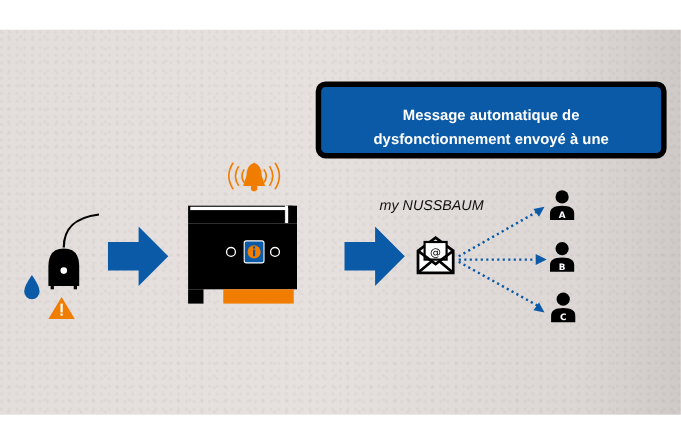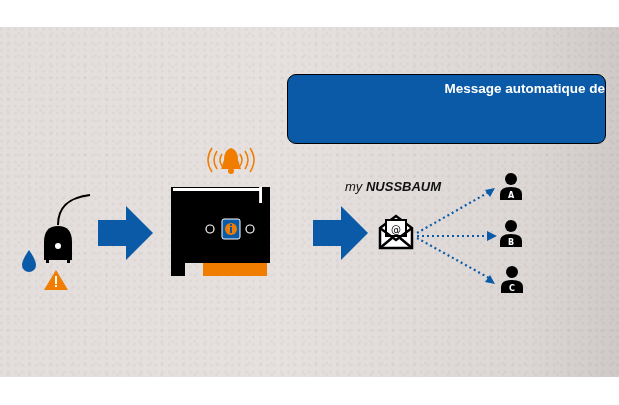--- a/index.html
+++ b/index.html
@@ -10,40 +10,41 @@
   }
   .band::after {
     content: ""; position: absolute; inset: 0;
     background-image:
       radial-gradient(circle at 20% 30%, rgba(0,0,0,0.03) 0 1px, transparent 2px),
       radial-gradient(circle at 70% 60%, rgba(0,0,0,0.03) 0 1px, transparent 2px);
     background-size: 7px 7px, 11px 11px;
   }
   .msg-box {
     position: absolute; left: 287px; top: 74px; width: 319px; height: 70px;
-    background: #0b5aa7; border-radius: 9px; border: 1px solid #000000;
+    background: #0b5aa7; border-radius: 9px; border: 5px solid #000000;
     color: #ffffff; font-weight: bold; font-size: 13.5px; line-height: 22px;
-    text-align: right; box-sizing: border-box; padding-top: 3px;
+    text-align: center; box-sizing: border-box; padding-top: 15px;
     font-family: "Liberation Sans", sans-serif;
   }
   .msg-line { display: block; }
   .abs { position: absolute; }
   .brand {
     position: absolute; left: 345px; top: 179px; font-size: 13px; color: #111;
     font-family: "Liberation Sans", sans-serif; font-style: italic;
   }
-  .brand b { font-weight: bold; margin-top: 28px; }
+  .brand b { font-weight: normal; margin-top: 28px; }
 </style>
 </head>
 <body>
 
 <div class="band"></div>
 
 <div class="msg-box">
   <span class="msg-line">Message automatique de</span>
+  <span class="msg-line">dysfonctionnement envoyé à une</span>
 </div>
 
 <svg class="abs" style="left:0;top:180px" width="100" height="120" viewBox="0 0 100 120">
   <g>
     <path d="M58 45 C58 30, 65 18, 90 15" stroke="#000" stroke-width="2" fill="none"></path>
     <path d="M44 80 L44 62 Q44 46 58 46 Q72 46 72 62 L72 80 Z" fill="#000"></path>
     <rect x="46" y="80" width="3" height="3" fill="#000"></rect>
     <rect x="67" y="80" width="3" height="3" fill="#000"></rect>
     <circle cx="58" cy="66" r="3" fill="#fff"></circle>
   </g>

